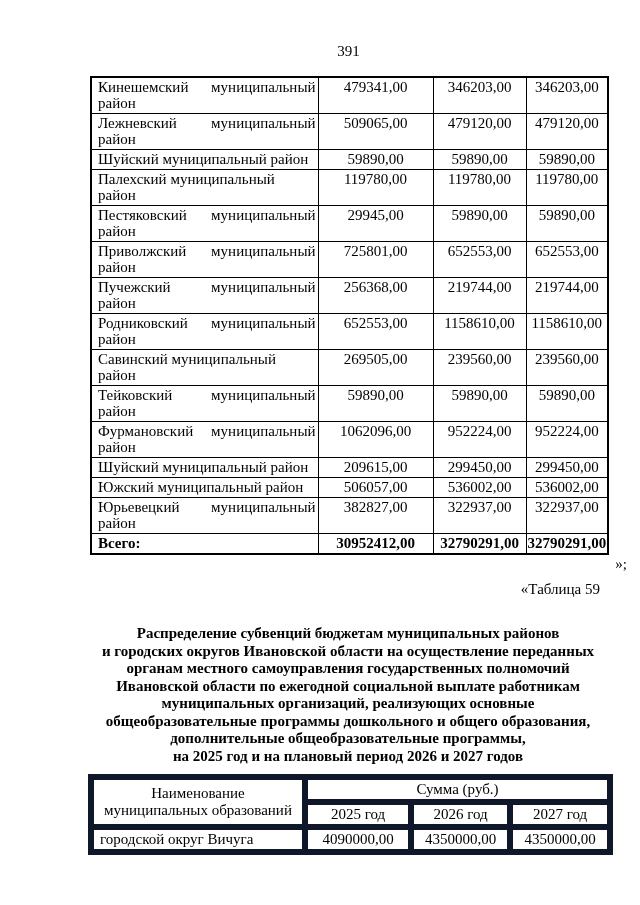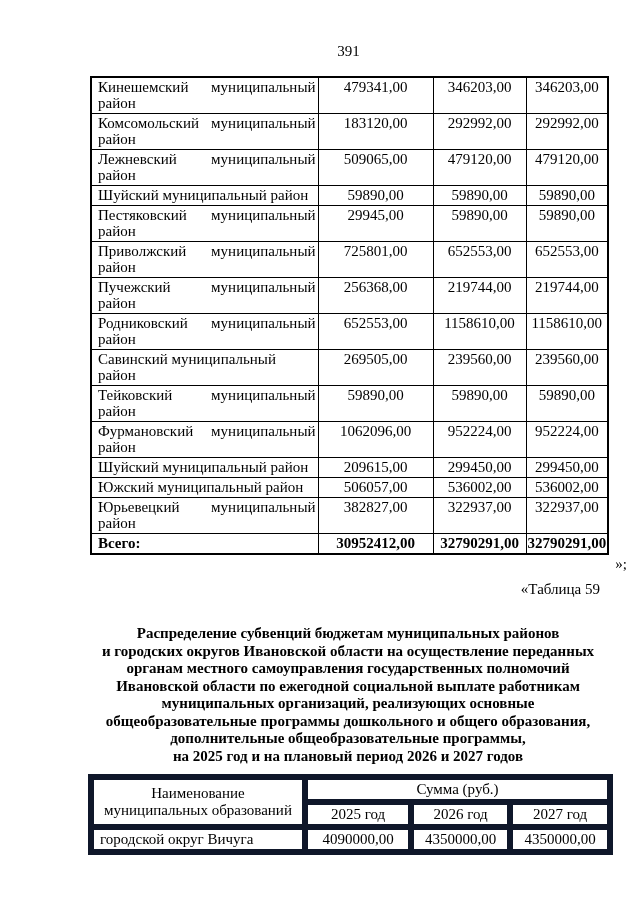--- a/index.html
+++ b/index.html
@@ -72,48 +72,44 @@
             </div>
             <div>район</div>
           </td>
           <td class="num-cell">479341,00</td>
           <td class="num-cell">346203,00</td>
           <td class="num-cell">346203,00</td>
         </tr>
         <tr>
           <td class="name-cell">
             <div class="jline">
-              <span>Комсомольский</span>
-              <span>муниципальный</span>
-            </div>
-            <div>район</div>
-          </td>
-          <td class="num-cell">183120,00</td>
-          <td class="num-cell">292992,00</td>
-          <td class="num-cell">292992,00</td>
-        </tr>
-        <tr>
-          <td class="name-cell">
-            <div class="jline">
               <span>Лежневский</span>
               <span>муниципальный</span>
             </div>
             <div>район</div>
           </td>
           <td class="num-cell">509065,00</td>
           <td class="num-cell">479120,00</td>
           <td class="num-cell">479120,00</td>
         </tr>
         <tr>
           <td class="name-cell">
             <div>Шуйский муниципальный район</div>
           </td>
           <td class="num-cell">59890,00</td>
           <td class="num-cell">59890,00</td>
           <td class="num-cell">59890,00</td>
+        </tr>
+        <tr>
+          <td class="name-cell">
+            <div>Палехский муниципальный район</div>
+          </td>
+          <td class="num-cell">119780,00</td>
+          <td class="num-cell">119780,00</td>
+          <td class="num-cell">119780,00</td>
         </tr>
         <tr>
           <td class="name-cell">
             <div class="jline">
               <span>Пестяковский</span>
               <span>муниципальный</span>
             </div>
             <div>район</div>
           </td>
           <td class="num-cell">29945,00</td>

